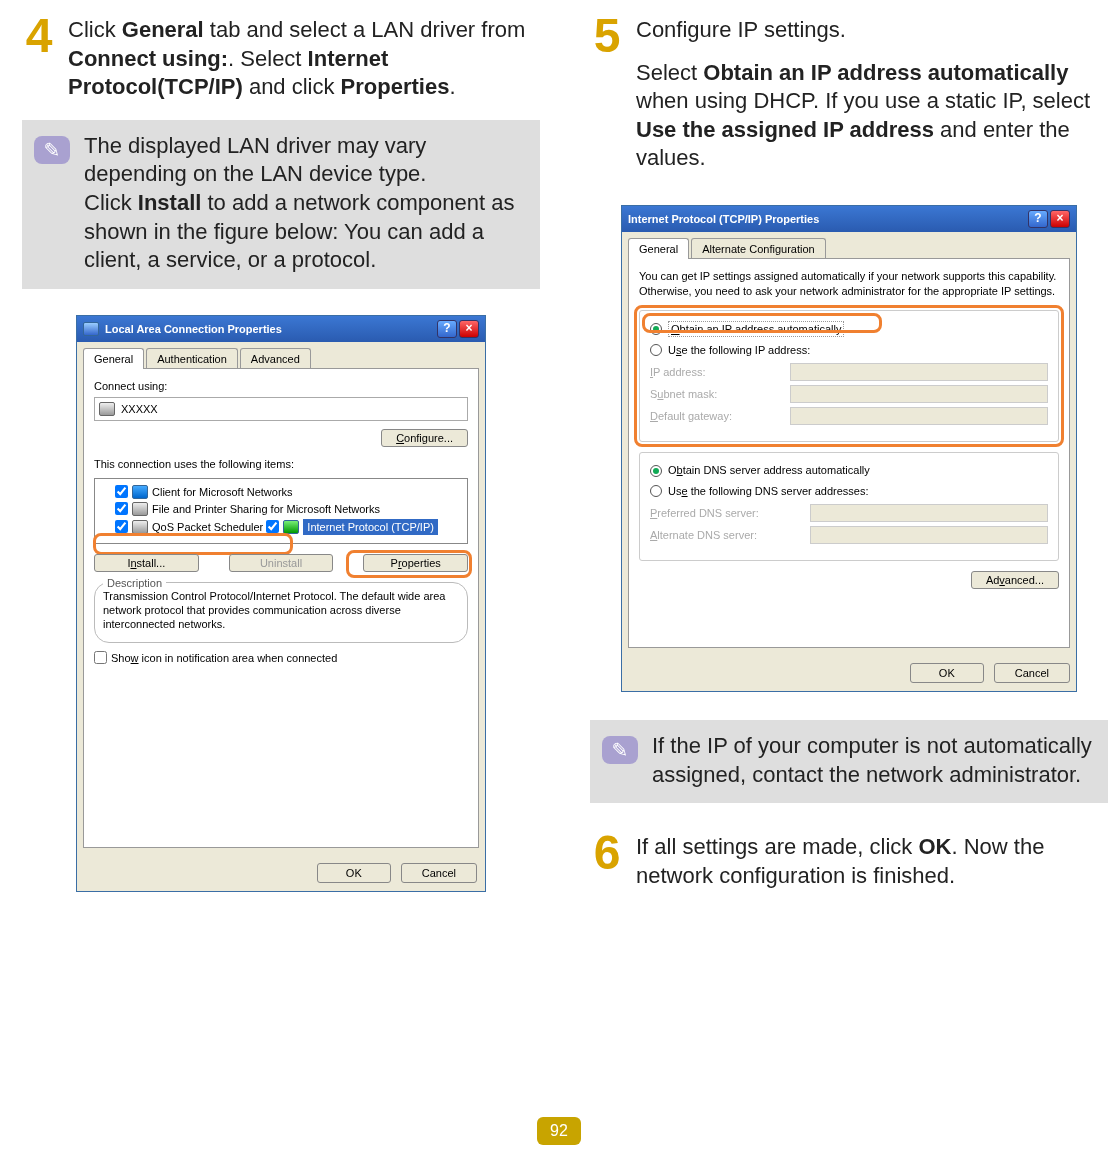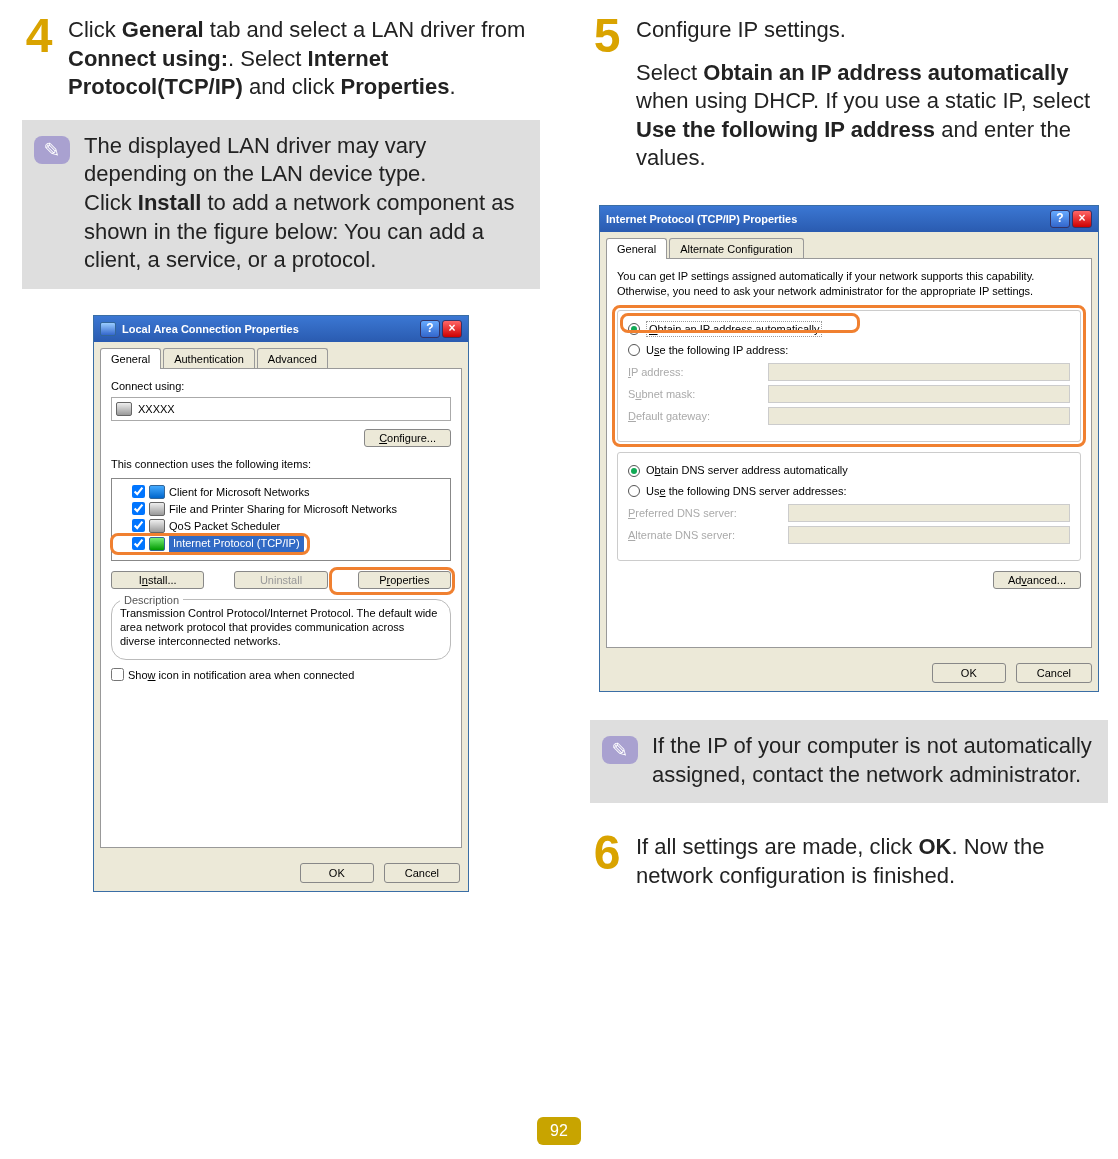--- a/index.html
+++ b/index.html
@@ -26,31 +26,31 @@
   .xp-tab { border: 1px solid #999; border-bottom: none; background: #ece9d8; padding: 3px 10px; margin-right: 2px; border-radius: 3px 3px 0 0; }
   .xp-tab.active { background: #fff; position: relative; z-index: 2; }
   .xp-panel { background: #fff; border: 1px solid #999; margin: 0 6px 6px 6px; padding: 10px; position: relative; top: -1px; }
   .xp-btn { background: #ece9d8; border: 1px solid #888; border-radius: 3px; padding: 2px 14px; font-size: 11px; }
   .chk { display: inline-flex; align-items: center; gap: 4px; margin-bottom: 2px; }
   .chk input { width: 13px; height: 13px; }
   .sel-item { background: #316ac5; color: #fff; padding: 1px 4px; display: inline-block; }
   .hl-orange { border: 3px solid #f08030; border-radius: 8px; position: absolute; pointer-events: none; }
 
   
-  #dlg1 { width: 376px; }
+  #dlg1 { width: 410px; }
   #dlg1 .xp-panel { min-height: 480px; }
   #dlg1 .netbox { border: 1px solid #aaa; background: #fff; padding: 4px; height: 24px; display: flex; gap: 6px; margin: 4px 0 8px 0; }
   #dlg1 .items { border: 1px solid #888; background: #fff; padding: 6px 20px; margin: 6px 0 10px 0; position: relative; }
   #dlg1 .btnrow { display: flex; gap: 30px; margin-bottom: 10px; position: relative; }
   #dlg1 .btnrow .xp-btn { flex: 1; text-align: center; }
   #dlg1 .desc-group { border: 1px solid #bbb; border-radius: 15px; padding: 6px 8px 10px 8px; margin-bottom: 8px; position: relative; }
   #dlg1 .desc-group .lg { position: absolute; top: -7px; left: 8px; background: #fff; padding: 0 4px; color: #555; }
 
   
-  #dlg2 { width: 500px; margin-top: 32px; }
+  #dlg2 { width: 456px; margin-top: 32px; }
   #dlg2 .xp-panel { min-height: 390px; }
   #dlg2 .group { border: 1px solid #ccc; border-radius: 3px; padding: 10px 10px 12px 10px; margin-bottom: 10px; position: relative; }
   #dlg2 .radio { display: flex; align-items: center; gap: 6px; margin-bottom: 6px; }
   #dlg2 .radio .dot { width: 12px; height: 12px; border: 1px solid #555; border-radius: 50%; display: inline-flex; align-items: center; justify-content: center; }
   #dlg2 .radio .dot.on::after { content: ""; width: 6px; height: 6px; background: #1a5; border-radius: 50%; }
   #dlg2 .fieldrow { display: flex; align-items: center; margin-bottom: 4px; }
   #dlg2 .fieldrow .lbl { width: 140px; color: #aaa; }
   #dlg2 .fieldrow .ip { flex: 1; background: #ece9d8; border: 1px solid #ccc; height: 18px; }
   #dlg2 .dns .fieldrow .ip { background: #ece9d8; }
   #dlg2 .footer { display: flex; justify-content: flex-end; gap: 10px; padding: 8px 6px 8px 0; }
@@ -157,21 +157,21 @@
       </div>
     </div>
   </div>
 
   <div class="col">
     <div class="step">
       <div class="step-num">5</div>
       <div class="step-body">
         <div style="margin-bottom:14px;">Configure IP settings.</div>
         <div>
-          <span>Select </span><b>Obtain an IP address automatically</b><span> when using DHCP. If you use a static IP, select </span><b>Use the following IP address</b><span> and enter the values.</span>
+          <span>Select </span><b>Obtain an IP address automatically</b><span> when using DHCP. If you use a static IP, select </span><b>Use the assigned IP address</b><span> and enter the values.</span>
         </div>
       </div>
     </div>
 
     <div id="dlg2" class="xp-dialog" style="margin-bottom:28px;">
       <div class="xp-title">
         <div class="xp-title-left">
           <span>Internet Protocol (TCP/IP) Properties</span>
         </div>
         <div class="xp-title-btns">

